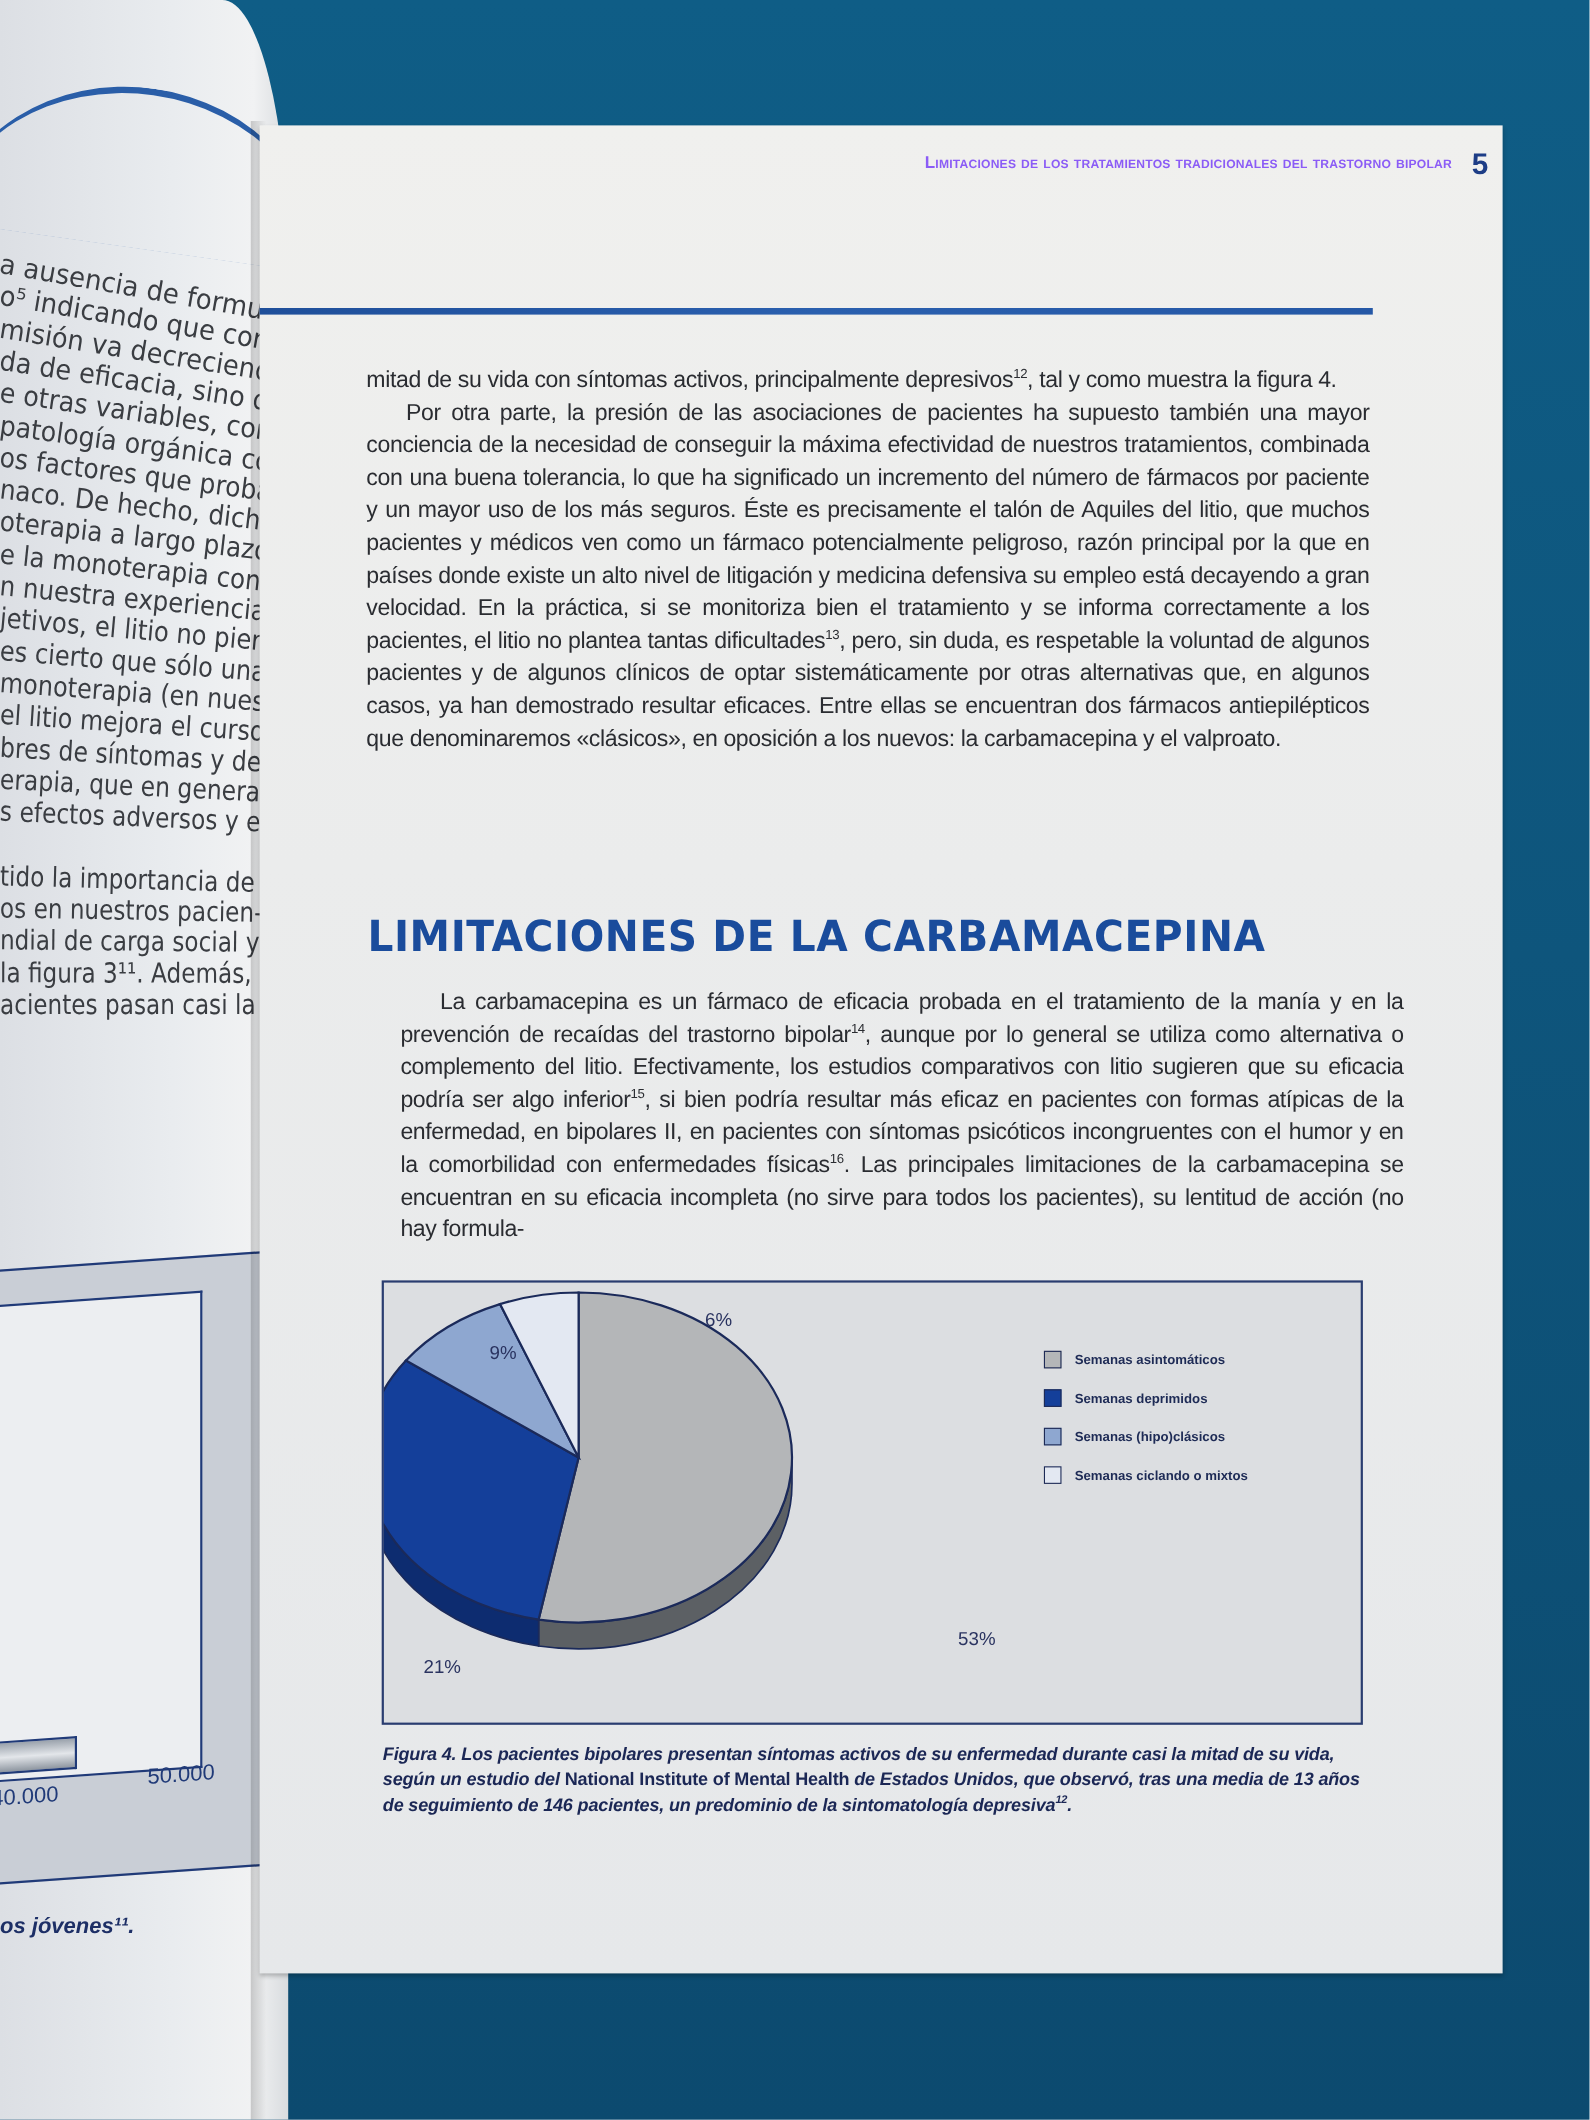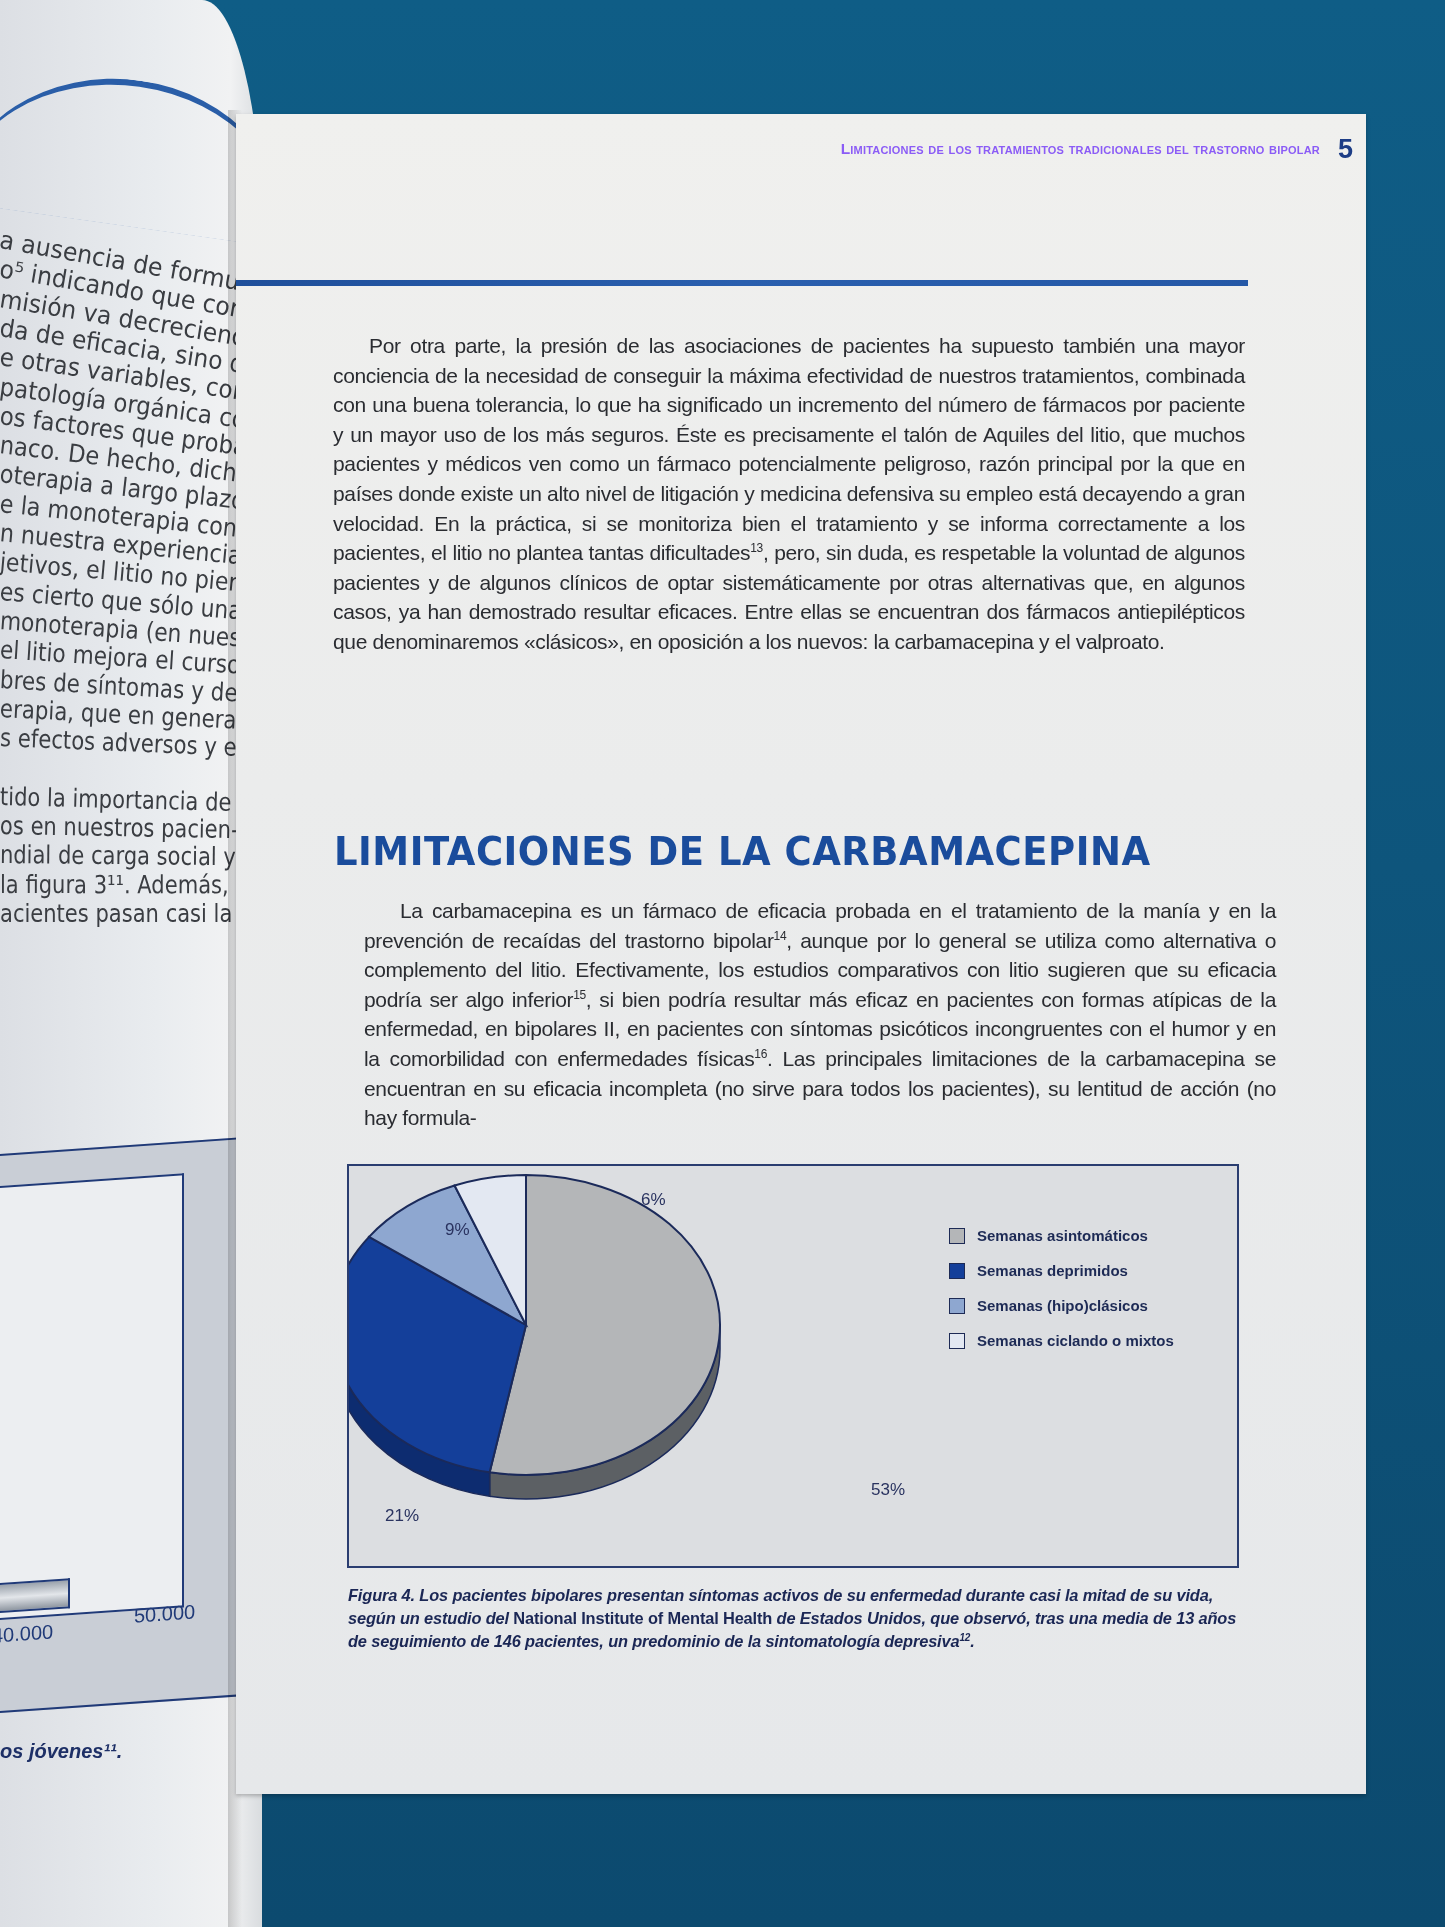--- a/index.html
+++ b/index.html
@@ -89,21 +89,21 @@
   }
 
   .figure-box {
     position:absolute; left:347px; top:1164px; width:888px; height:400px;
     background:#dcdee1; border:2px solid #2a3d70;
   }
   .legend {
     position:absolute; left:600px; top:52px;
   }
   .legend-item {
-    display:flex; align-items:center; height:35px; font-size:15px; font-weight:bold; color:#1d2a55;
+    display:flex; align-items:center; height:35px; font-size:12px; font-weight:bold; color:#1d2a55;
   }
   .swatch {
     width:14px; height:14px; border:1.5px solid #1d2a55; margin-right:12px; flex:none;
   }
   .pct-label {
     position:absolute; font-size:17px; color:#2a3360;
   }
   .caption {
     position:absolute; left:348px; top:1584px; width:892px;
     font-size:16.4px; font-weight:bold; font-style:italic; color:#1b2755; line-height:23px;
@@ -157,20 +157,21 @@
 
 <div class="right-page"></div>
 
 <div class="run-head">
   <span class="run-head-title">Limitaciones de los tratamientos tradicionales del trastorno bipolar</span>
   <span class="page-number">5</span>
 </div>
 <div class="run-rule"></div>
 
 <div class="body-text" style="top:331px;" id="intro-text">
+    <p>mitad de su vida con síntomas activos, principalmente depresivos<sup>12</sup>, tal y como muestra la figura 4.</p>
     <p class="indent">Por otra parte, la presión de las asociaciones de pacientes ha supuesto también una mayor conciencia de la necesidad de conseguir la máxima efectividad de nuestros tratamientos, combinada con una buena tolerancia, lo que ha significado un incremento del número de fármacos por paciente y un mayor uso de los más seguros. Éste es precisamente el talón de Aquiles del litio, que muchos pacientes y médicos ven como un fármaco potencialmente peligroso, razón principal por la que en países donde existe un alto nivel de litigación y medicina defensiva su empleo está decayendo a gran velocidad. En la práctica, si se monitoriza bien el tratamiento y se informa correctamente a los pacientes, el litio no plantea tantas dificultades<sup>13</sup>, pero, sin duda, es respetable la voluntad de algunos pacientes y de algunos clínicos de optar sistemáticamente por otras alternativas que, en algunos casos, ya han demostrado resultar eficaces. Entre ellas se encuentran dos fármacos antiepilépticos que denominaremos «clásicos», en oposición a los nuevos: la carbamacepina y el valproato.</p>
   </div>
 
 <div class="section-heading">LIMITACIONES DE LA CARBAMACEPINA</div>
 
 <div class="body-text" style="top:896px;margin-left:31px;" id="section-text">
     <p class="indent">La carbamacepina es un fármaco de eficacia probada en el tratamiento de la manía y en la prevención de recaídas del trastorno bipolar<sup>14</sup>, aunque por lo general se utiliza como alternativa o complemento del litio. Efectivamente, los estudios comparativos con litio sugieren que su eficacia podría ser algo inferior<sup>15</sup>, si bien podría resultar más eficaz en pacientes con formas atípicas de la enfermedad, en bipolares II, en pacientes con síntomas psicóticos incongruentes con el humor y en la comorbilidad con enfermedades físicas<sup>16</sup>. Las principales limitaciones de la carbamacepina se encuentran en su eficacia incompleta (no sirve para todos los pacientes), su lentitud de acción (no hay formula-</p>
   </div>
 
 <div class="figure-box">

